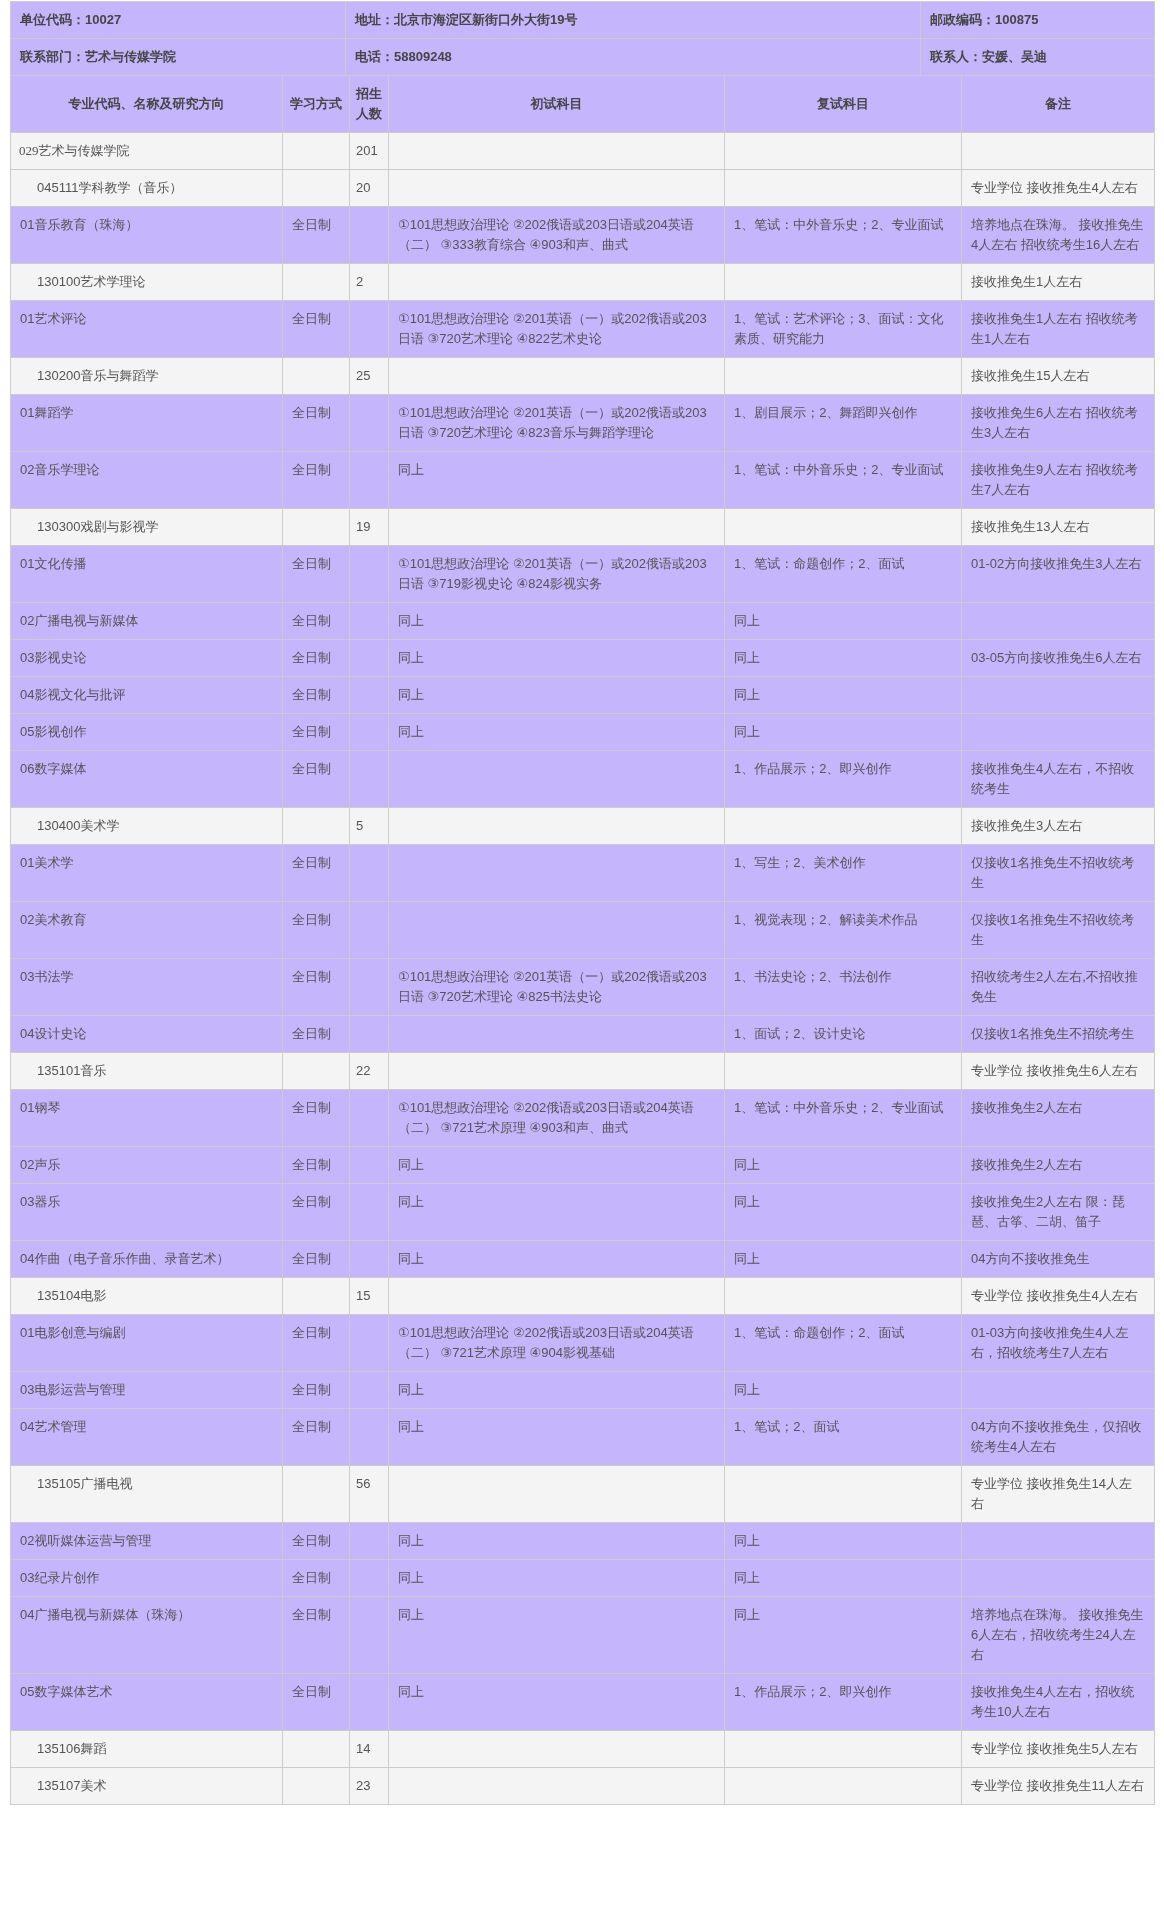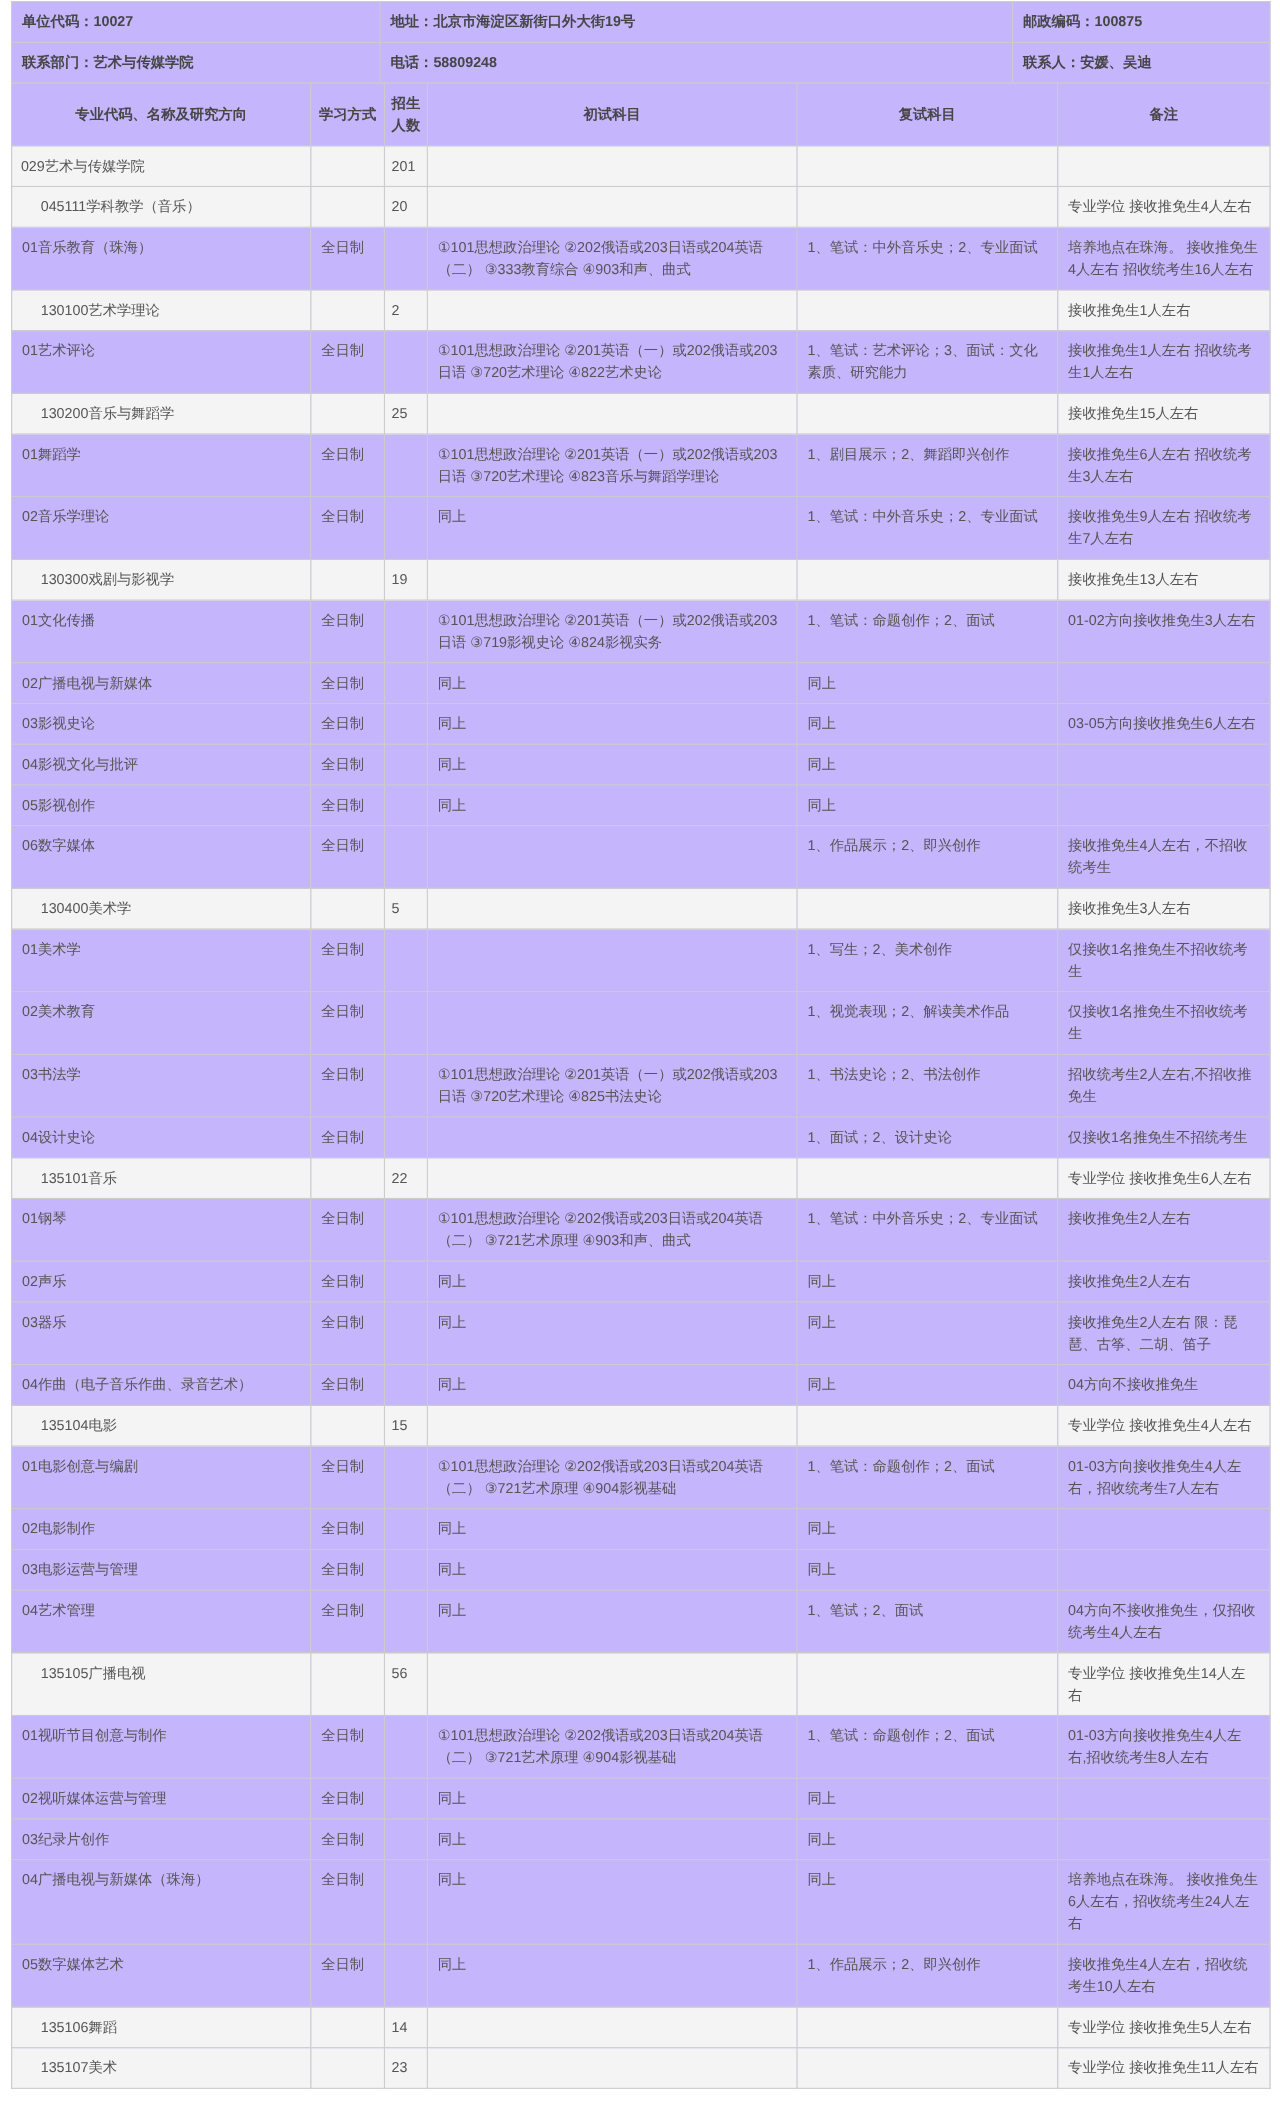--- a/index.html
+++ b/index.html
@@ -22,21 +22,21 @@
   }
   .info-table td { font-weight:bold; color:#464646; }
   .main-table { margin-top:-1px; }
   .main-table th {
     font-weight:bold; color:#464646;
     text-align:center; vertical-align:middle;
     padding:8px 3px;
   }
   .main-table td.c-count { padding-left:6px; padding-right:4px; }
   tr.shaded td { background:#f4f4f4; }
-  td.ind0 { padding-left:8px; }
+  td.ind0 { padding-left:8px;font-family:Liberation Serif, serif; }
   td.ind1 { padding-left:26px;margin-left:31px; }
   td.ind2 { }
 </style>
 </head>
 <body>
 
 <div class="wrap">
 
   <table class="info-table">
     <colgroup>
@@ -288,28 +288,20 @@
         </tr>
         <tr>
           <td class="ind2">01电影创意与编剧</td>
           <td>全日制</td>
           <td class="c-count c-count c-count"></td>
           <td>①101思想政治理论 ②202俄语或203日语或204英语（二） ③721艺术原理 ④904影视基础</td>
           <td>1、笔试：命题创作；2、面试</td>
           <td>01-03方向接收推免生4人左右，招收统考生7人左右</td>
         </tr>
         <tr>
-          <td class="ind2">02电影制作</td>
-          <td>全日制</td>
-          <td class="c-count c-count c-count"></td>
-          <td>同上</td>
-          <td>同上</td>
-          <td></td>
-        </tr>
-        <tr>
           <td class="ind2">03电影运营与管理</td>
           <td>全日制</td>
           <td class="c-count c-count c-count"></td>
           <td>同上</td>
           <td>同上</td>
           <td></td>
         </tr>
         <tr>
           <td class="ind2">04艺术管理</td>
           <td>全日制</td>
@@ -320,28 +312,20 @@
         </tr>
         <tr class="shaded">
           <td class="ind1">135105广播电视</td>
           <td></td>
           <td class="c-count c-count c-count">56</td>
           <td></td>
           <td></td>
           <td>专业学位 接收推免生14人左右</td>
         </tr>
         <tr>
-          <td class="ind2">01视听节目创意与制作</td>
-          <td>全日制</td>
-          <td class="c-count c-count c-count"></td>
-          <td>①101思想政治理论 ②202俄语或203日语或204英语（二） ③721艺术原理 ④904影视基础</td>
-          <td>1、笔试：命题创作；2、面试</td>
-          <td>01-03方向接收推免生4人左右,招收统考生8人左右</td>
-        </tr>
-        <tr>
           <td class="ind2">02视听媒体运营与管理</td>
           <td>全日制</td>
           <td class="c-count c-count c-count"></td>
           <td>同上</td>
           <td>同上</td>
           <td></td>
         </tr>
         <tr>
           <td class="ind2">03纪录片创作</td>
           <td>全日制</td>

